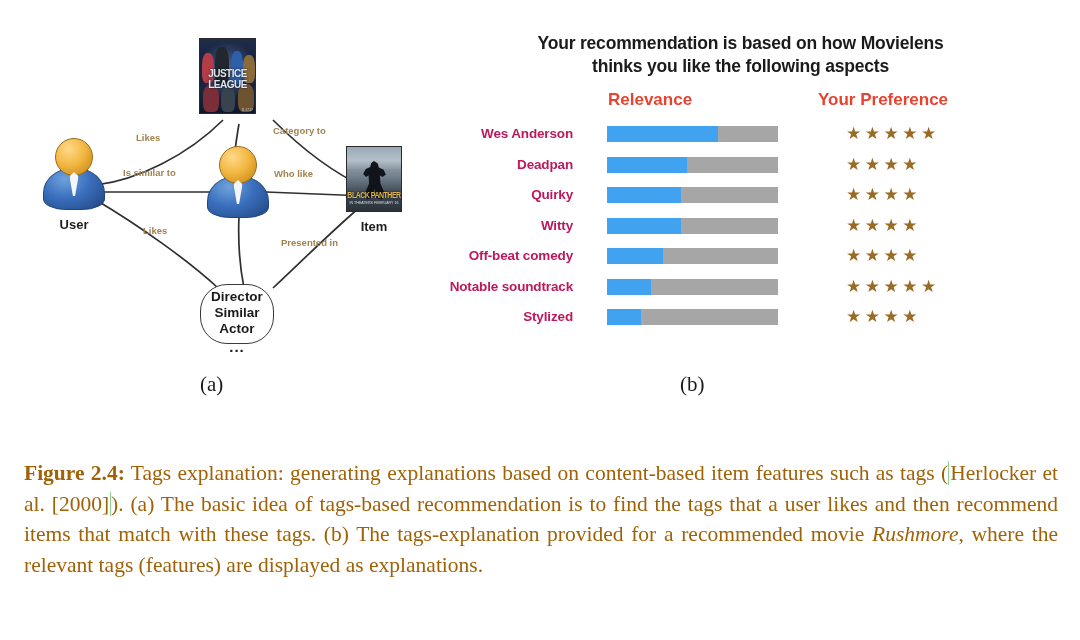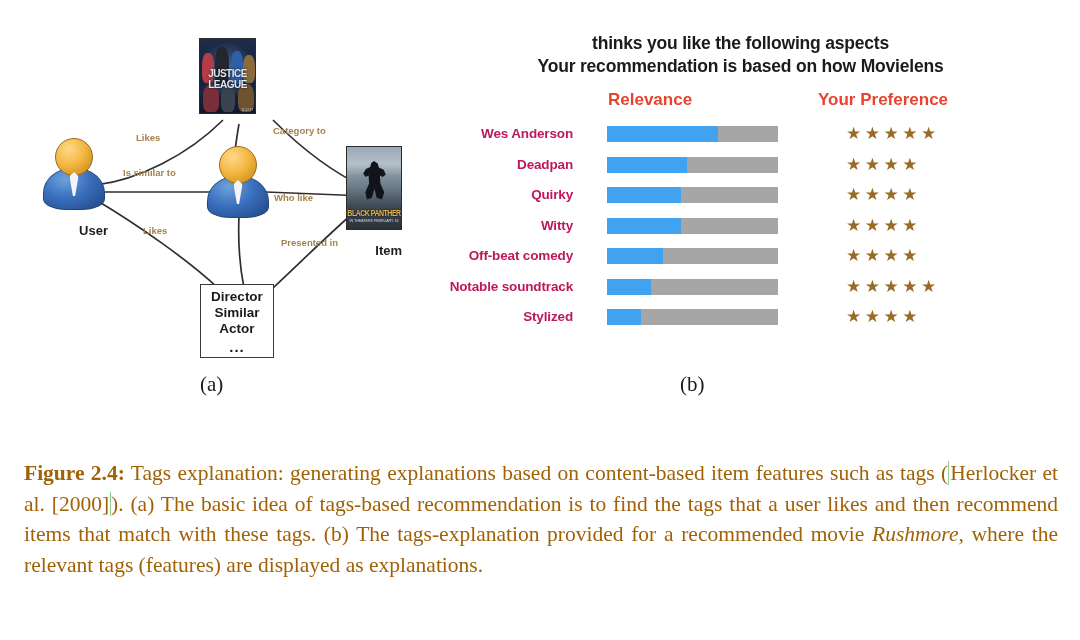--- a/index.html
+++ b/index.html
@@ -84,21 +84,21 @@
   }
   #poster-jl .jlTitle {
     top: 30px;
     font-size: 10px;
     color: #dfe6f2;
     transform: scaleY(1.15);
   }
 
   
   #poster-bp {
-    width: 56px; height: 84px;
+    width: 56px; height: 66px;
   }
   #poster-bp .bg {
     position: absolute; inset: 0;
     background:
       linear-gradient(180deg, #7f8e9c 0%, #9aa7b2 22%, #6e7d8a 48%, #3e4a55 72%, #2a3139 100%);
   }
   #poster-bp .sky {
     position: absolute; left:0; right:0; top:0; height: 34%;
     background: linear-gradient(180deg, #9aa9b6 0%, #b4c0c9 60%, #8b98a4 100%);
   }
@@ -118,26 +118,26 @@
   #poster-bp .bpSub {
     position: absolute;
     left: 0; right: 0; bottom: 6px;
     text-align: center;
     font-size: 3.6px;
     color: #d7dde5;
     font-family: "Liberation Sans", sans-serif;
   }
 
   .node-caption {
-    text-align: right;
+    text-align: center;
     font-family: "Liberation Sans", sans-serif;
     font-weight: bold;
     font-size: 13px;
     color: #1d1d1d;
-    margin-top: 13px;
+    margin-top: 7px;
   }
 
   
   .avatar { position: relative; }
   .avatar .head {
     position: absolute;
     left: 50%; top: 0;
     transform: translateX(-50%);
     border-radius: 50%;
     background: radial-gradient(circle at 35% 28%, #ffd98a 0%, #f3b843 45%, #d18f1c 85%, #a96f12 100%);
@@ -360,40 +360,40 @@
       <div class="poster" id="poster-bp">
         <div class="bg"></div>
         <div class="sky"></div>
         <div class="panther"></div>
         <div class="pTitle bpTitle">BLACK PANTHER</div>
         <div class="bpSub">IN THEATERS FEBRUARY 16</div>
       </div>
       <div class="node-caption">Item</div>
     </div>
 
-    <div id="attr-box" style="left:182px; top:264px; width:74px; height:74px;">
+    <div id="attr-box" style="left:182px; top:264px; width:74px; height:60px;border-radius:27px;">
       <div>Director</div>
       <div>Similar</div>
       <div>Actor</div>
       <div class="dots">...</div>
     </div>
 
     <div class="edge-label" style="left:118px; top:112px;">Likes</div>
     <div class="edge-label" style="left:255px; top:105px;">Category to</div>
     <div class="edge-label" style="left:105px; top:147px;text-align:right;">Is similar to</div>
-    <div class="edge-label" style="left:256px; top:148px;margin-top:24px;">Who like</div>
+    <div class="edge-label" style="left:256px; top:148px;">Who like</div>
     <div class="edge-label" style="left:125px; top:205px;">Likes</div>
     <div class="edge-label" style="left:263px; top:217px;">Presented in</div>
   </div>
 
   <div id="panel-b">
 
     <div id="rec-title">
+      <div>Your recommendation is based on how Movielens</div>
       <div>thinks you like the following aspects</div>
-      <div>Your recommendation is based on how Movielens</div>
     </div>
 
     <div id="col-headers">
       <div class="col-head" id="head-relevance">Relevance</div>
       <div class="col-head" id="head-pref">Your Preference</div>
     </div>
 
     <div id="rows">
         <div class="rec-row">
           <div class="tag-label">Wes Anderson</div>

